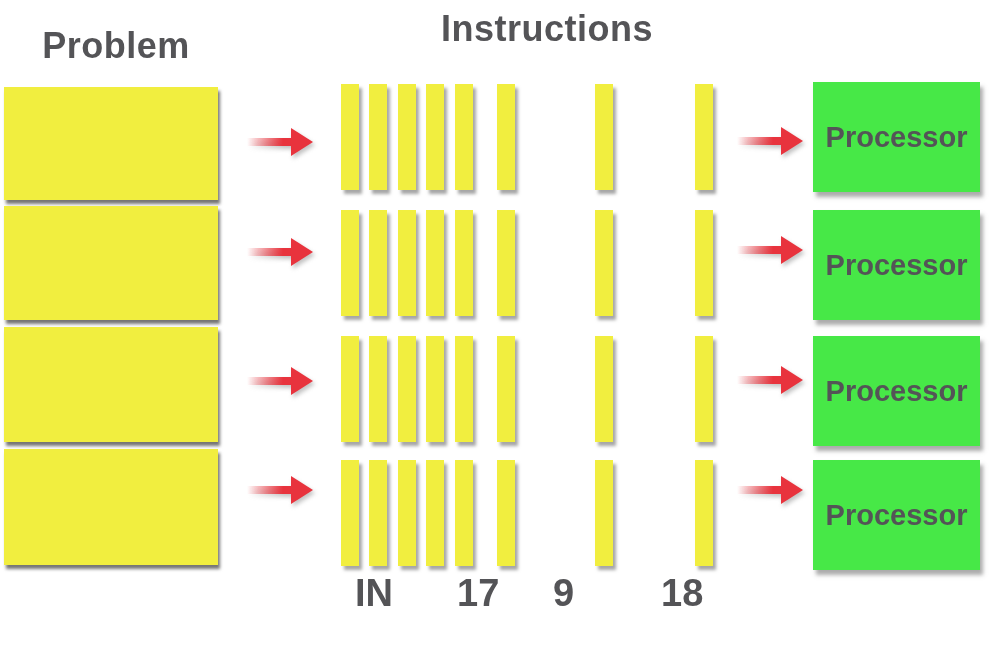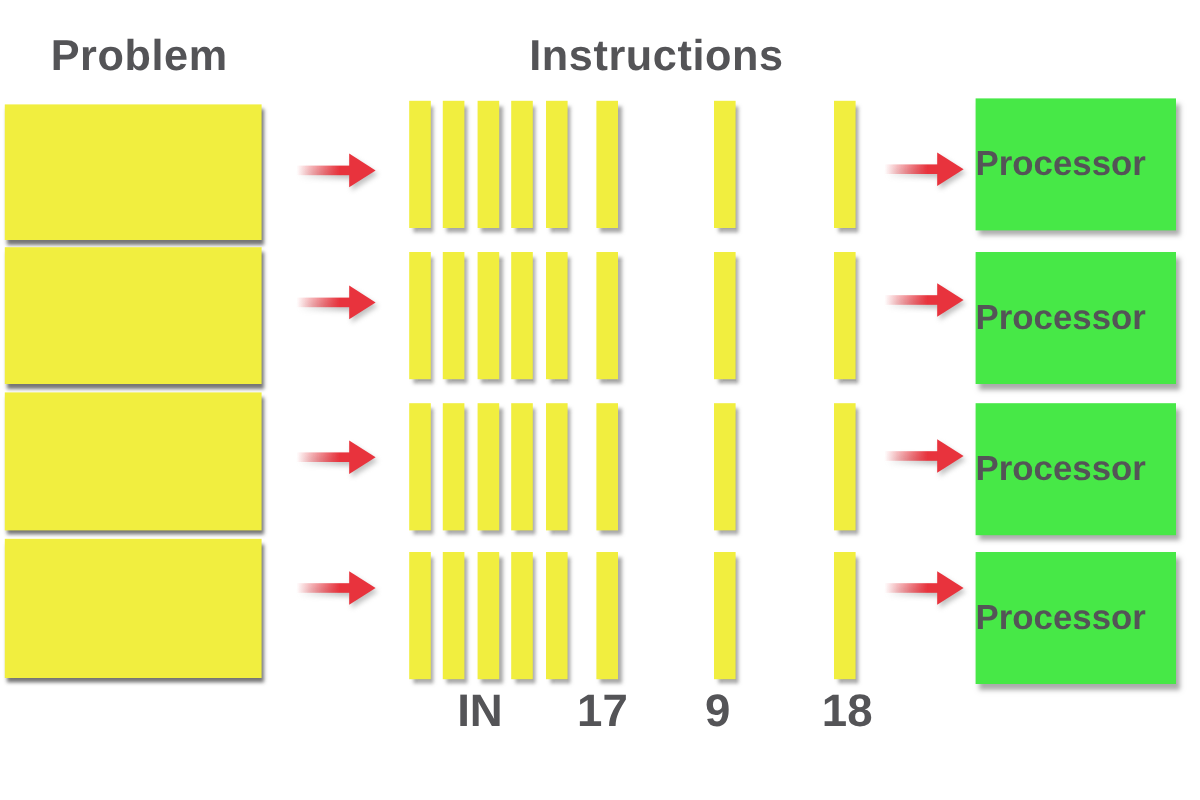--- a/index.html
+++ b/index.html
@@ -36,21 +36,21 @@
   }
   .proc {
     position: absolute;
     left: 813px;
     width: 167px;
     height: 110px;
     background: var(--green, #47E847);
     box-shadow: 3px 5px 4px rgba(90,90,90,0.5);
     display: flex;
     align-items: center;
-    justify-content: flex-start;
+    justify-content: center;
     font-size: 29px;
     font-weight: bold;
     color: var(--text, #545457);
   }
   .arrow {
     position: absolute;
     width: 66px;
     height: 40px;
     filter: drop-shadow(2px 3px 2px rgba(120,120,120,0.45));
   }
@@ -68,33 +68,32 @@
     left: 44px; top: 6px;
     width: 0; height: 0;
     border-top: 14px solid transparent;
     border-bottom: 14px solid transparent;
     border-left: 22px solid var(--red, #E8333D);
   }
   .col-label {
     position: absolute;
     top: 572px;
     width: 90px;
-    text-align: center;
     font-size: 38px;
     font-weight: bold;
     color: var(--text, #545457);
   }
 </style>
 </head>
 <body>
 
 <div class="canvas">
 
   <div class="title" style="left:16px; top:25px; width:200px;">Problem</div>
-  <div class="title" style="left:382px; top:25px; width:330px;">Instructions</div>
+  <div class="title" style="left:382px; top:8px; width:330px;">Instructions</div>
 
   <div class="seg" style="top:87px;  height:113px;"></div>
   <div class="seg" style="top:206px; height:114px;"></div>
   <div class="seg" style="top:327px; height:115px;"></div>
   <div class="seg" style="top:449px; height:116px;"></div>
 
   <div class="arrow" style="left:247px; top:122px;">
     <div class="shaft"></div>
     <div class="head"></div>
   </div>

